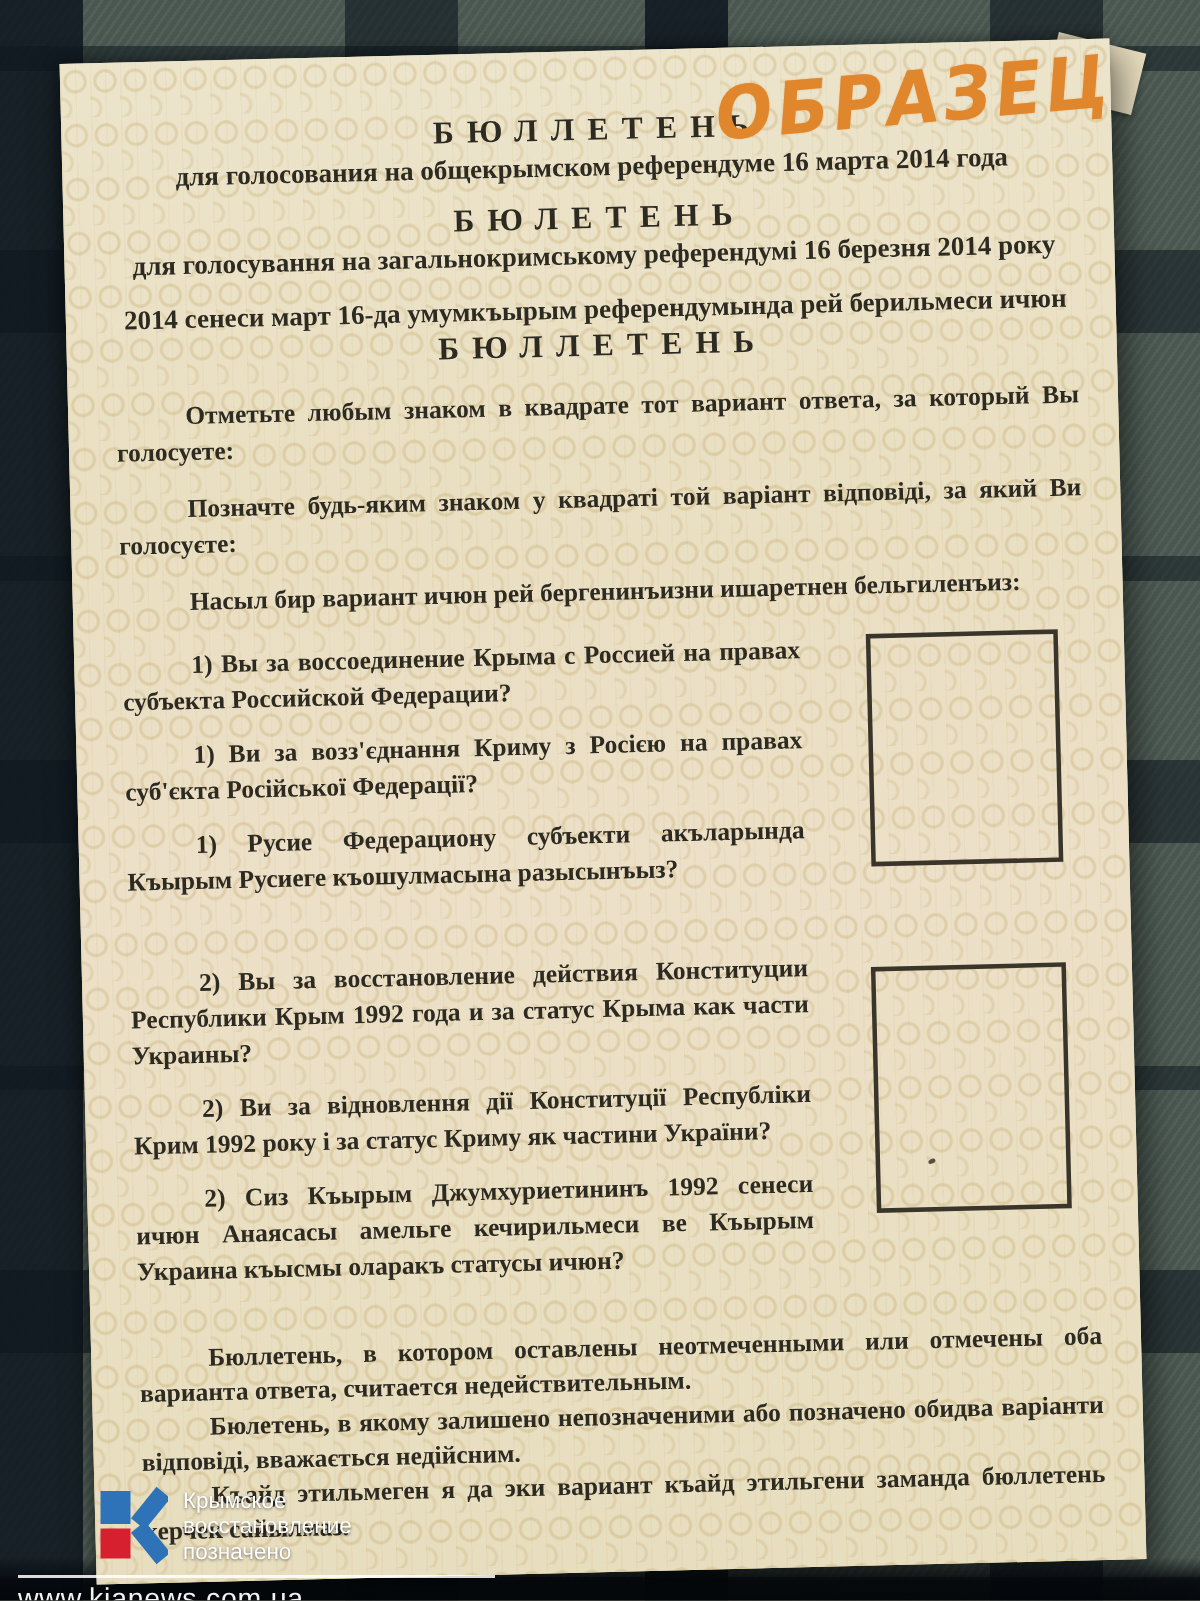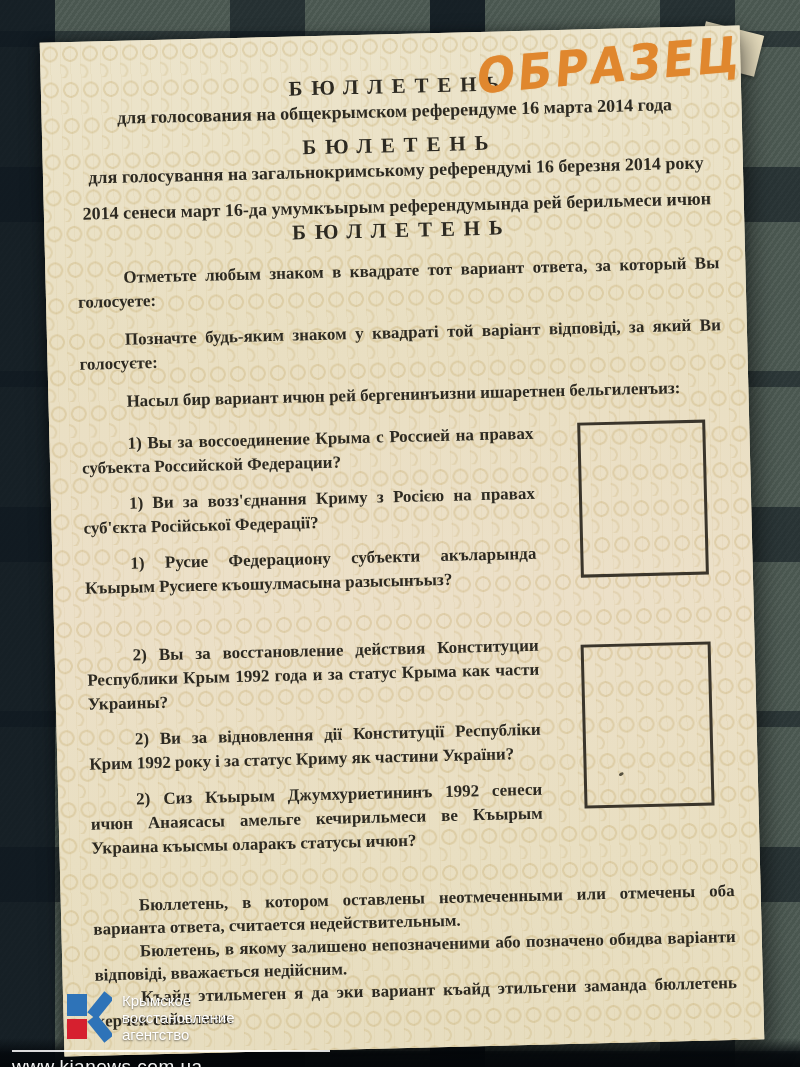--- a/index.html
+++ b/index.html
@@ -144,20 +144,20 @@
     <div class="wm-row">
       <svg class="wm-logo" width="46" height="56" viewBox="0 0 46 56" aria-hidden="true">
         <rect x="1" y="4" width="20" height="22" fill="#2e73b8"></rect>
         <rect x="1" y="29" width="20" height="20" fill="#d6202f"></rect>
         <path d="M26 26 L43 5" stroke="#2e73b8" stroke-width="12" fill="none"></path>
         <path d="M26 28 L43 49" stroke="#2e73b8" stroke-width="12" fill="none"></path>
       </svg>
       <div class="wm-lines">
         <div>Крымское</div>
         <div>восстановление</div>
-        <div>агентство</div>
+        <div>позначено</div>
       </div>
     </div>
     <div class="wm-rule"></div>
     <div class="wm-url">www.kianews.com.ua</div>
   </div>
 
 </div>
 
 </body></html>

